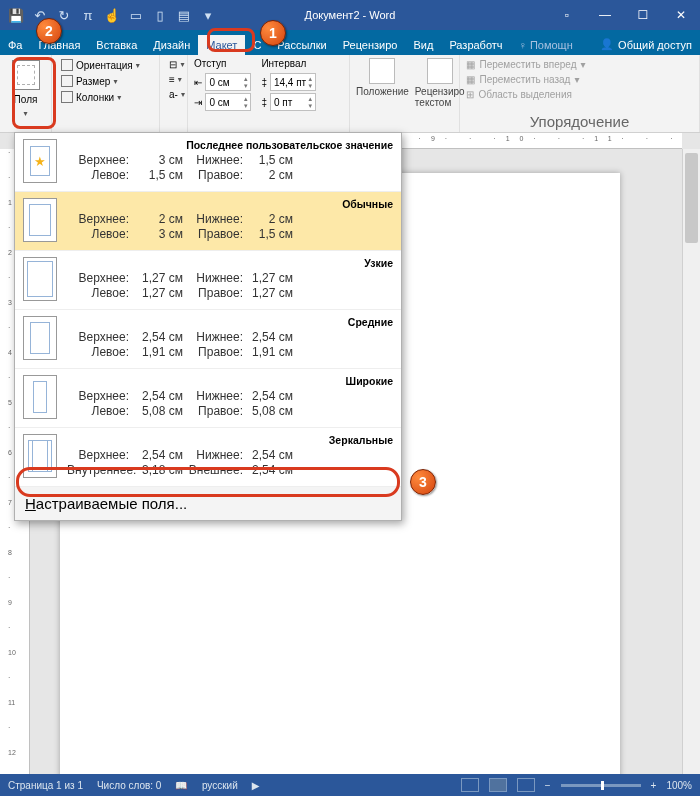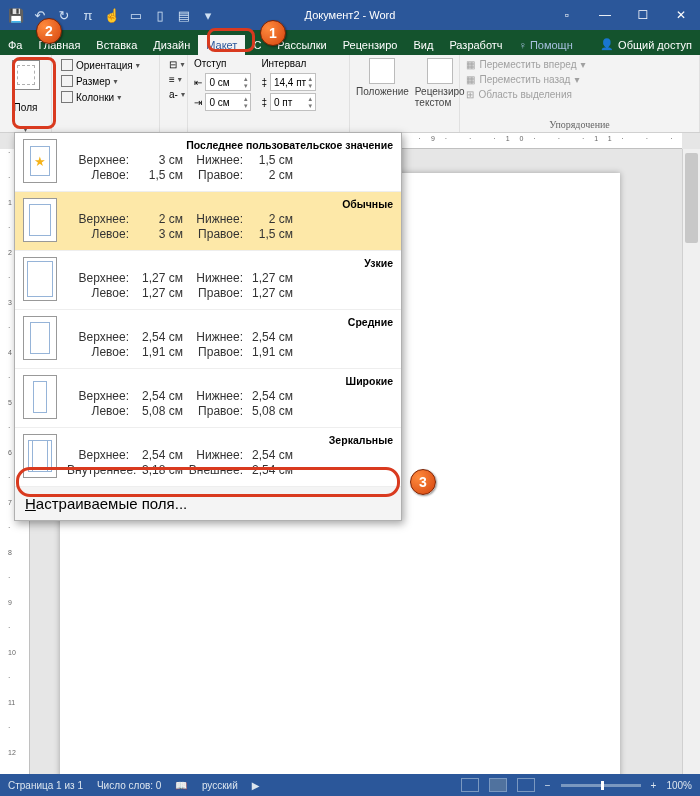--- a/index.html
+++ b/index.html
@@ -4,29 +4,29 @@
 <style>
 * { margin:0; padding:0; box-sizing:border-box; font-family:"Segoe UI",Tahoma,sans-serif; }
 body { background:#888; width:700px; height:796px; overflow:hidden; position:relative; }
 .window { width:700px; height:796px; background:#fff; display:flex; flex-direction:column; }
 .titlebar { height:30px; background:#2b579a; color:#fff; display:flex; align-items:center; font-size:11px; position:relative; }
 .qa { display:flex; gap:4px; padding:0 6px; align-items:center; height:100%; }
 .qa-icon { width:20px; height:20px; display:flex; align-items:center; justify-content:center; color:#cfe0f3; font-size:13px; cursor:default; }
 .title-center { position:absolute; left:50%; transform:translateX(-50%); font-size:11px; }
 .win-ctrl { position:absolute; right:0; display:flex; height:100%; }
 .win-ctrl div { width:38px; display:flex; align-items:center; justify-content:center; font-size:12px; }
-.tabs { height:25px; background:#14532d; color:#fff; display:flex; align-items:flex-end; font-size:11px; }
+.tabs { height:25px; background:#0369a1; color:#fff; display:flex; align-items:flex-end; font-size:11px; }
 .tab { padding:4px 8px; cursor:pointer; white-space:nowrap; }
 .tab.active { background:#f3f3f3; color:#2b579a; }
 .tab.tell { color:#a8c1e0; }
 .share-btn { margin-left:auto; padding:4px 8px; font-size:11px; display:flex; align-items:center; gap:4px;}
 .ribbon { height:78px; background:#f3f3f3; border-bottom:1px solid #d0d0d0; display:flex; font-size:10px; position:relative; }
 .rgroup { border-right:1px solid #e0e0e0; padding:3px 6px 2px 6px; display:flex; flex-direction:column; justify-content:space-between; }
-.rgroup-label { text-align:center; font-size:10px; color:#666;font-family:Liberation Serif, serif; }
-.margins-btn { display:flex; flex-direction:column; align-items:center; gap:12px; padding:2px 4px; cursor:pointer; }
+.rgroup-label { text-align:center; font-size:15px; color:#666; }
+.margins-btn { display:flex; flex-direction:column; align-items:center; gap:4px; padding:2px 4px; cursor:pointer; }
 .margins-icon { width:28px; height:30px; border:1px solid #888; background:#fff; position:relative; }
 .margins-icon::before { content:""; position:absolute; inset:4px; border:1px dashed #b0b0b0; }
 .vstack { display:flex; flex-direction:column; gap:2px; }
 .small-btn { display:flex; align-items:center; gap:3px; padding:1px 3px; cursor:pointer; font-size:10px; }
 .spin-row { display:flex; align-items:center; gap:3px; }
 .spin-input { width:46px; height:18px; border:1px solid #c0c0c0; background:#fff; font-size:10px; padding:0 3px; display:flex; align-items:center; justify-content:space-between; }
 .spin-input .caret { font-size:7px; color:#777; line-height:7px; }
 .pos-btn { display:flex; flex-direction:column; align-items:center; gap:2px; font-size:10px; color:#444;}
 .pos-icon { width:26px; height:26px; border:1px solid #bbb; background:#fff; }
 .arrange-row { display:flex; align-items:center; gap:4px; color:#a0a0a0; font-size:10px; padding:1px 0;}

